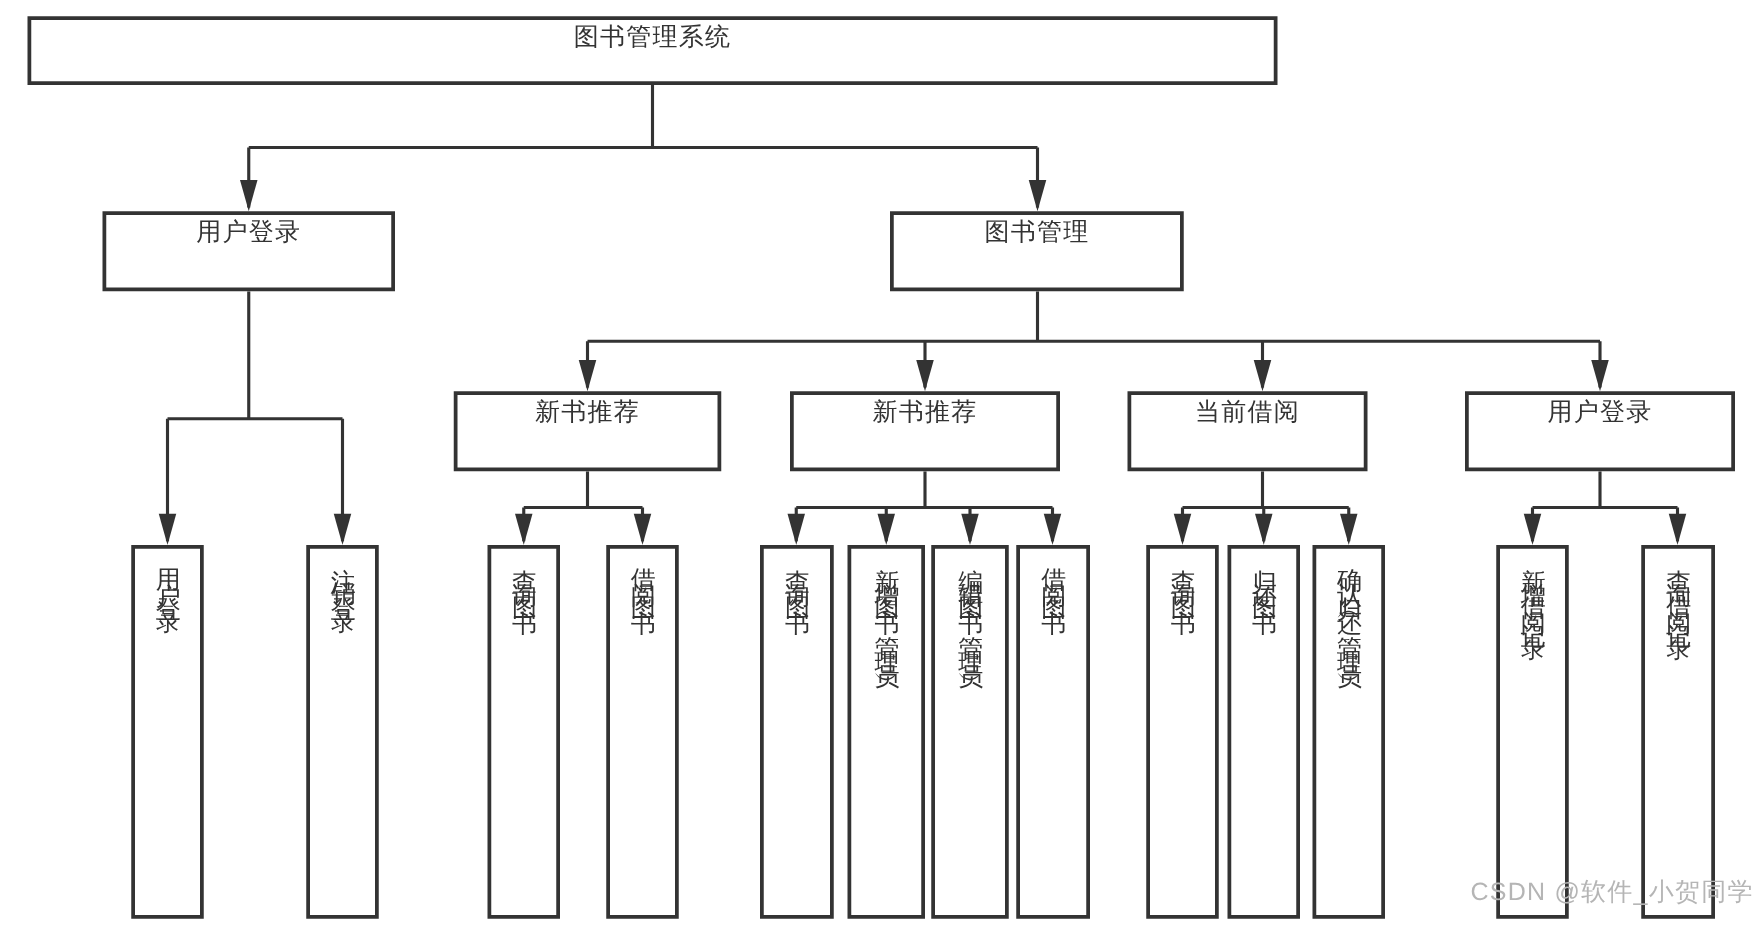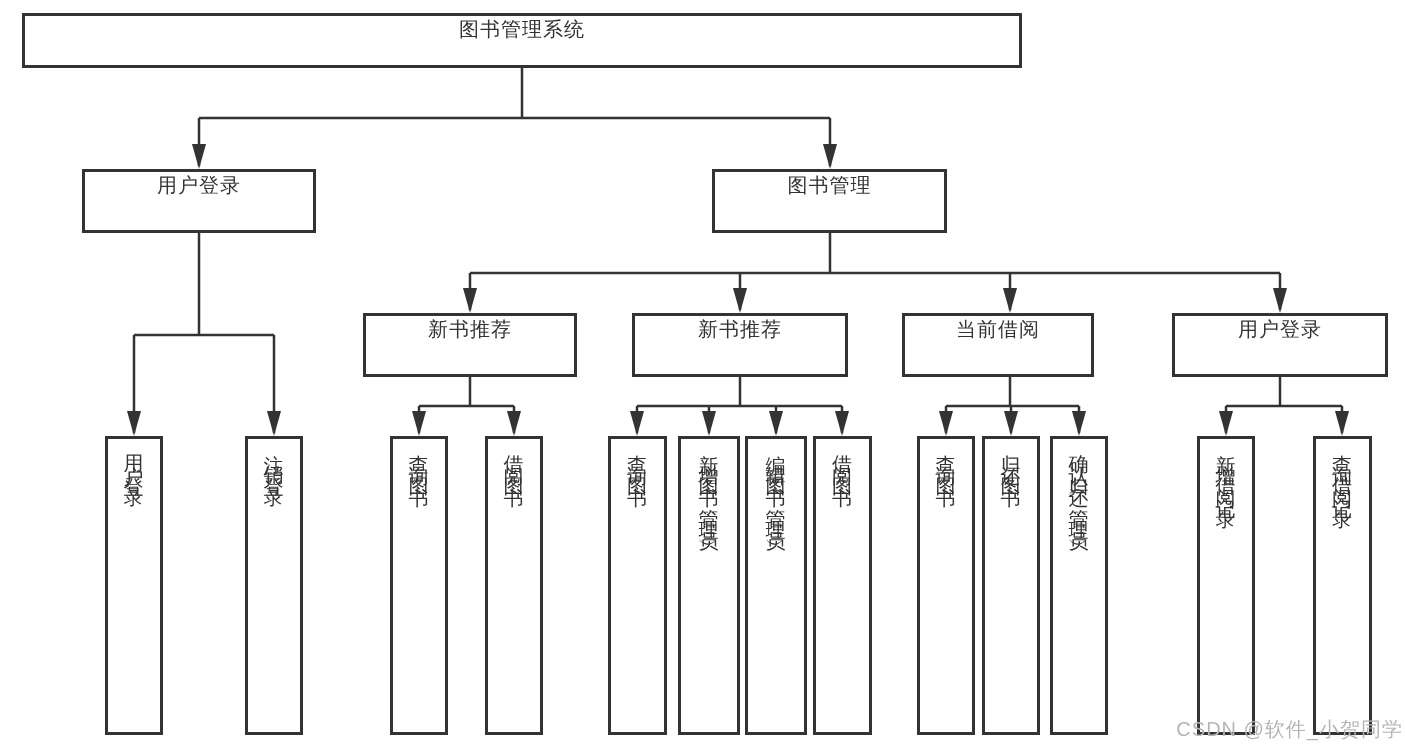--- a/index.html
+++ b/index.html
@@ -50,21 +50,21 @@
   }
   .box.v .vtext {
     writing-mode: vertical-rl;
     letter-spacing: 11px;
     line-height: 1;
     white-space: nowrap;
   }
   .watermark {
     position: absolute;
     right: 2px;
-    bottom: 4px;
+    bottom: 20px;
     font-size: 20px;
     color: #b5b5b5;
     letter-spacing: 1px;
     white-space: nowrap;
     margin-left: 30px;
   }
 </style>
 </head>
 <body>
 

